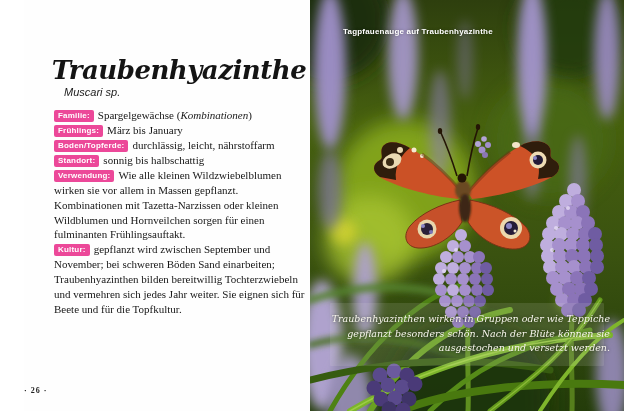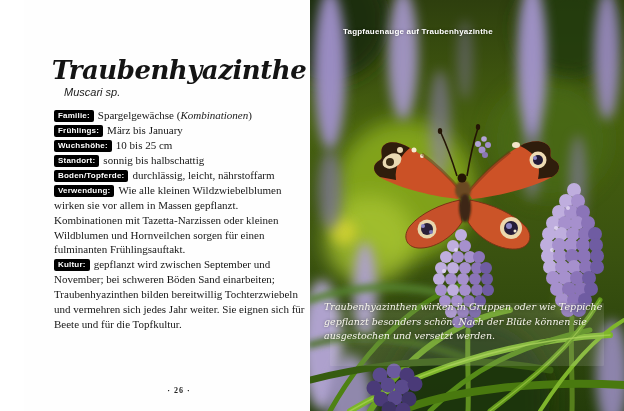--- a/index.html
+++ b/index.html
@@ -8,53 +8,52 @@
   
   .left-page{position:absolute;left:0;top:0;width:310px;height:411px;background:#fefefe;margin-left:24px;}
   .title{margin:55px 0 0 0;text-align:center;
          font-family:"DejaVu Serif",serif;font-style:italic;font-weight:bold;
          font-size:26px;line-height:30px;color:#141414;letter-spacing:-0.5px;}
   .subtitle{text-align:left;font-style:italic;font-size:11px;line-height:13px;color:#1a1a1a;
             font-family:Liberation Sans, sans-serif;margin-top:1px;padding-left:40px;}
   .facts{margin:9px 26px 0 30px;font-size:11px;line-height:14.8px;color:#161616;}
   .fact{margin:0;}
   .fact i{font-style:italic;}
-  .fact-label{display:inline-block;background:#000000;color:#fff;
+  .fact-label{display:inline-block;background:#ec4899;color:#fff;
               font-family:"Liberation Sans",sans-serif;font-weight:bold;
               font-size:8px;line-height:9px;padding:1px 4px 2px 4px;border-radius:2px;
               margin-right:4px;position:relative;top:-1px;letter-spacing:0.2px;}
-  .page-number{position:absolute;bottom:16px;left:0;width:100%;text-align:center;
+  .page-number{position:absolute;bottom:16px;left:0;width:100%;text-align:left;
                font-size:8px;font-weight:bold;letter-spacing:1px;color:#222;}
   
   .right-page{position:absolute;left:310px;top:0;width:314px;height:411px;overflow:hidden;
               background:#15803d;}
   .photo-svg{position:absolute;left:0;top:0;width:314px;height:411px;display:block;}
   .caption-top{position:absolute;left:33px;top:27px;color:#ffffff;
                font-family:"Liberation Sans",sans-serif;font-weight:bold;font-size:8px;
                letter-spacing:0.2px;text-shadow:0 0 3px rgba(0,0,0,0.35);}
   .caption-panel{position:absolute;left:20px;top:303px;width:274px;height:63px;
                  background:rgba(232,232,224,0.13);border-radius:1px;}
-  .caption-bottom{position:absolute;left:14px;top:300px;width:286px;text-align:left;
+  .caption-bottom{position:absolute;left:14px;top:312px;width:286px;text-align:right;
                   font-family:"DejaVu Serif",serif;font-style:italic;font-size:9.5px;
                   line-height:14.5px;color:#f8f6ee;text-shadow:0 0 3px rgba(20,30,5,0.5);}
 </style>
 </head>
 <body>
 
 <div class="spread">
 
   <div class="left-page">
     <h1 class="title">Traubenhyazinthe</h1>
     <div class="subtitle">Muscari sp.</div>
     <div class="facts">
         <p class="fact"><span class="fact-label">Familie:</span><span>Spargelgewächse (</span><i>Kombinationen</i><span>)</span></p>
         <p class="fact"><span class="fact-label">Frühlings:</span><span>März bis January</span></p>
-        <p class="fact"><span class="fact-label">Wuchshöhe:</span><span>10 bis 25 cm</span></p>
+        <p class="fact"><span class="fact-label">Boden/Topferde:</span><span>durchlässig, leicht, nährstoffarm</span></p>
         <p class="fact"><span class="fact-label">Standort:</span><span>sonnig bis halbschattig</span></p>
-        <p class="fact"><span class="fact-label">Boden/Topferde:</span><span>durchlässig, leicht, nährstoffarm</span></p>
         <p class="fact"><span class="fact-label">Verwendung:</span><span>Wie alle kleinen Wildzwiebelblumen wirken sie vor allem in Massen gepflanzt. Kombinationen mit Tazetta-Narzissen oder kleinen Wildblumen und Hornveilchen sorgen für einen fulminanten Frühlings­auftakt.</span></p>
         <p class="fact"><span class="fact-label">Kultur:</span><span>gepflanzt wird zwischen September und November; bei schweren Böden Sand einarbeiten; Traubenhyazinthen bilden bereitwillig Tochterzwiebeln und vermehren sich jedes Jahr weiter. Sie eignen sich für Beete und für die Topfkultur.</span></p>
       </div>
     <div class="page-number">· 26 ·</div>
   </div>
 
   <div class="right-page">
     <svg class="photo-svg" viewBox="0 0 314 411" aria-hidden="true">
       <defs>
         <linearGradient id="bg" x1="0" y1="0" x2="0" y2="1">

